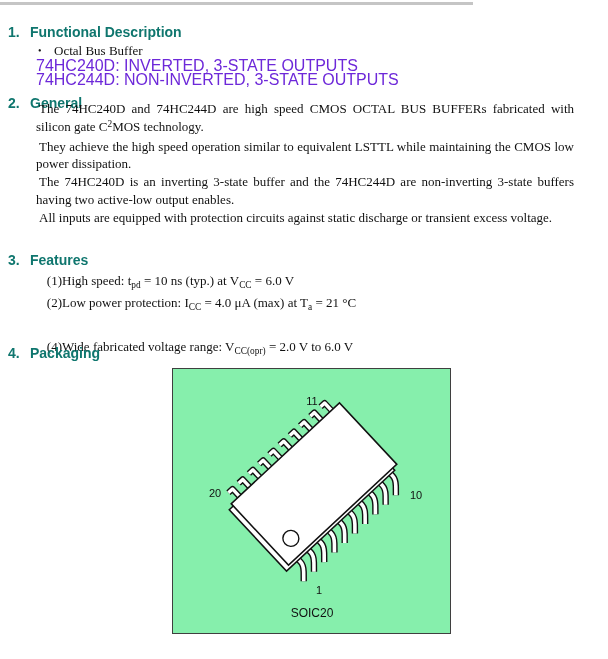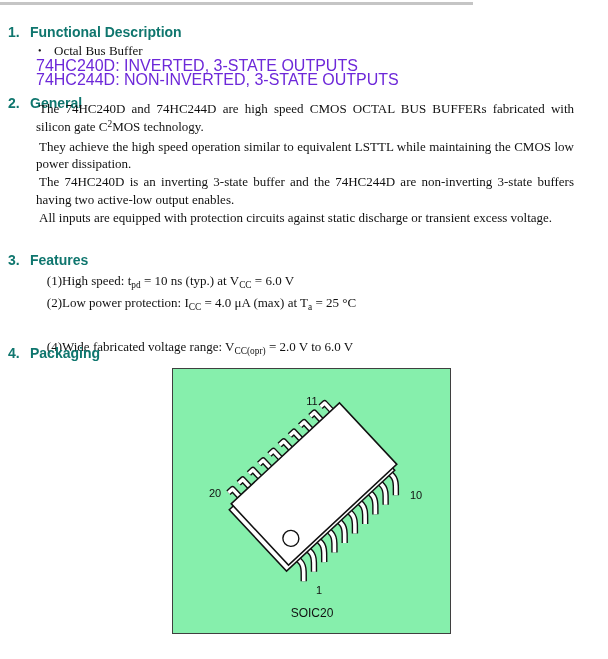--- a/index.html
+++ b/index.html
@@ -52,21 +52,21 @@
     <p><span>All inputs are equipped with protection circuits against static discharge or transient excess voltage.</span></p>
   </div>
 
   <div class="heading" style="top:252px">
     <span class="hnum">3.</span><span>Features</span>
   </div>
   <div class="feat-row" style="top:273px">
     <span class="fnum">(1)</span><span><span>High speed: t</span><sub>pd</sub><span> = 10 ns (typ.) at V</span><sub>CC</sub><span> = 6.0 V</span></span>
   </div>
   <div class="feat-row" style="top:295px">
-    <span class="fnum">(2)</span><span><span>Low power protection: I</span><sub>CC</sub><span> = 4.0 μA (max) at T</span><sub>a</sub><span> = 25 °C</span></span>
+    <span class="fnum">(2)</span><span><span>Low power protection: I</span><sub>CC</sub><span> = 4.0 μA (max) at T</span><sub>a</sub><span> = 21 °C</span></span>
   </div>
   <div class="feat-row" style="top:339px">
     <span class="fnum">(4)</span><span><span>Wide fabricated voltage range: V</span><sub>CC(opr)</sub><span> = 2.0 V to 6.0 V</span></span>
   </div>
 
   <div class="heading" style="top:345px">
     <span class="hnum">4.</span><span>Packaging</span>
   </div>
 
   <div class="pkg-box">

